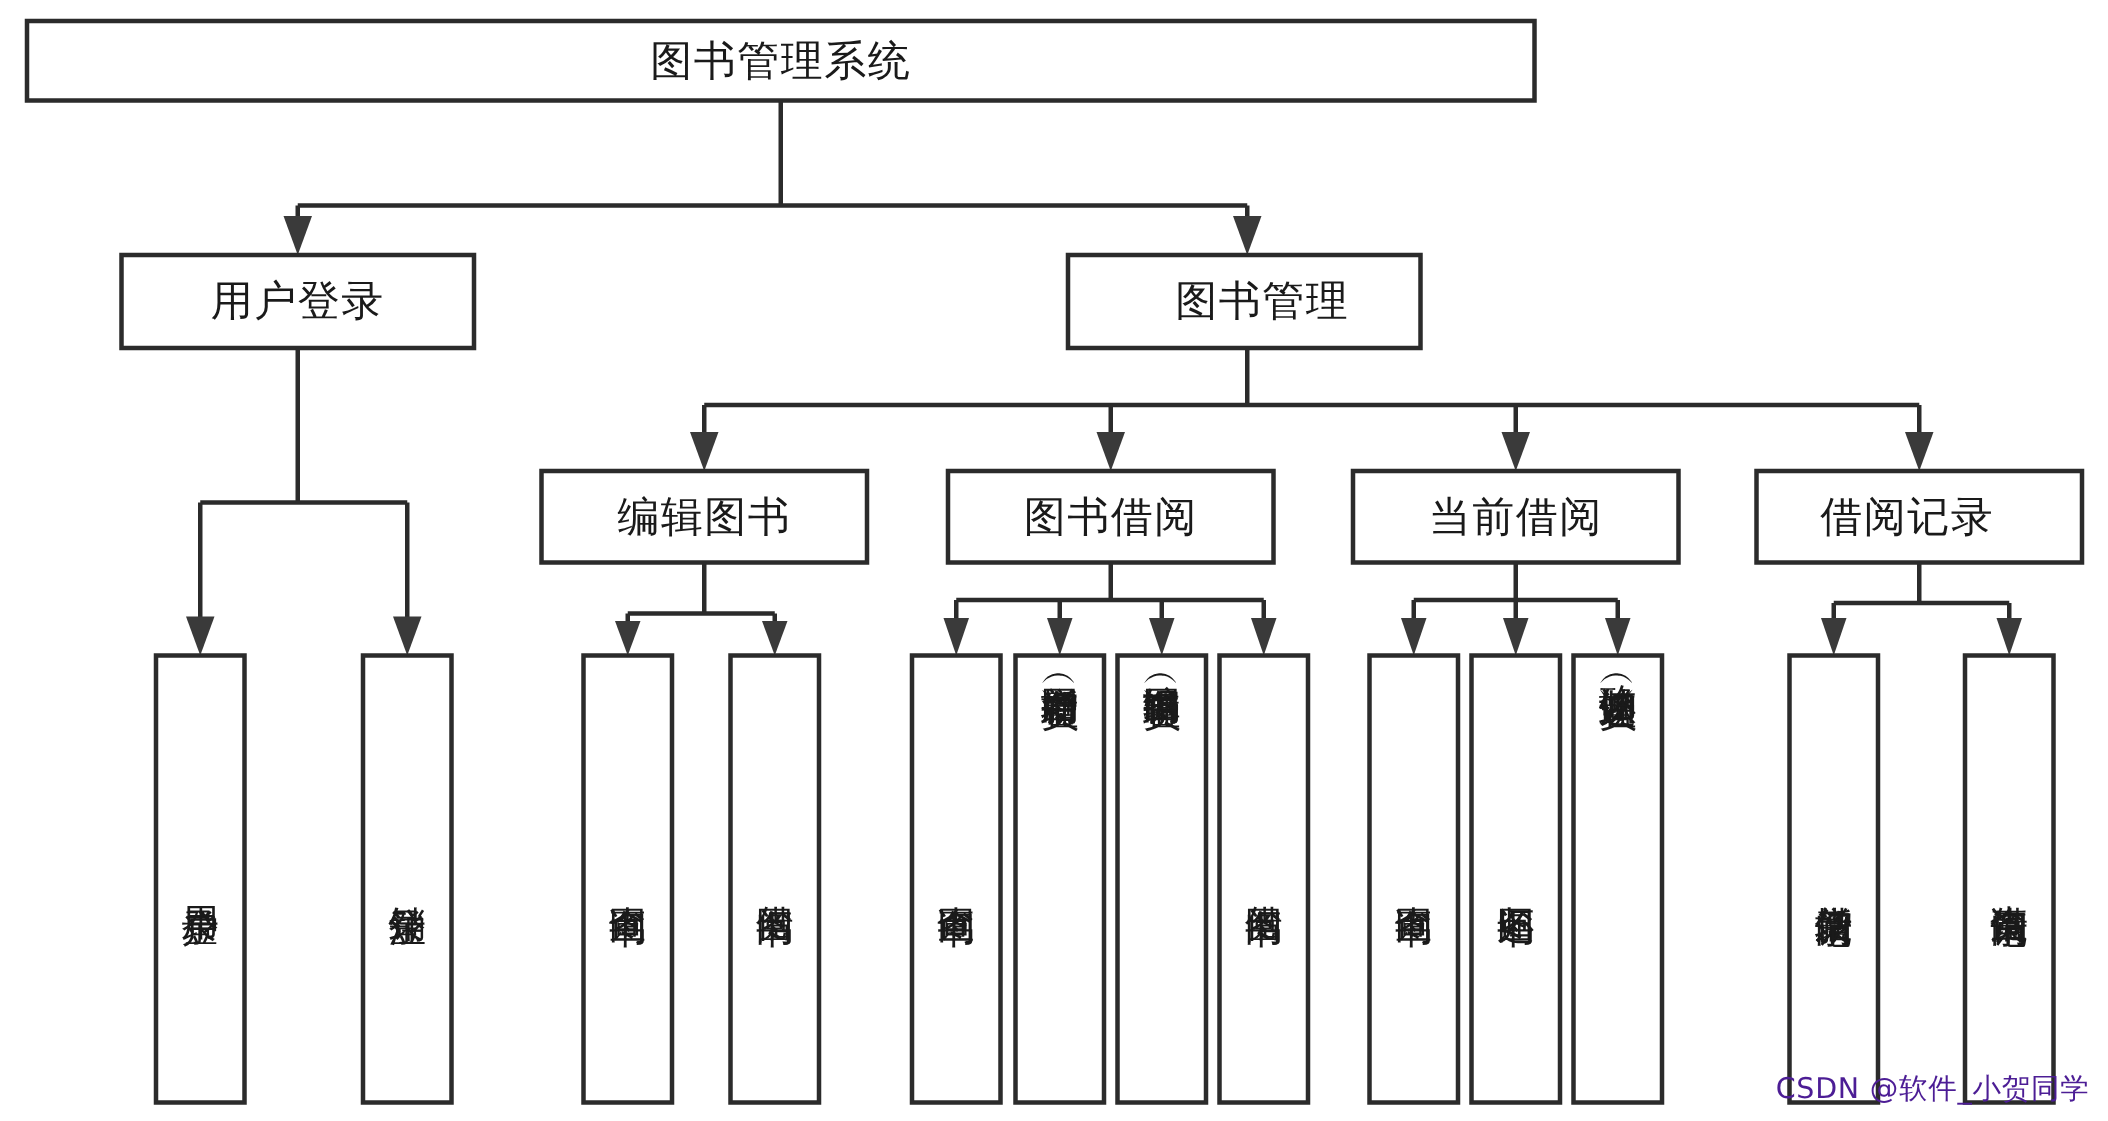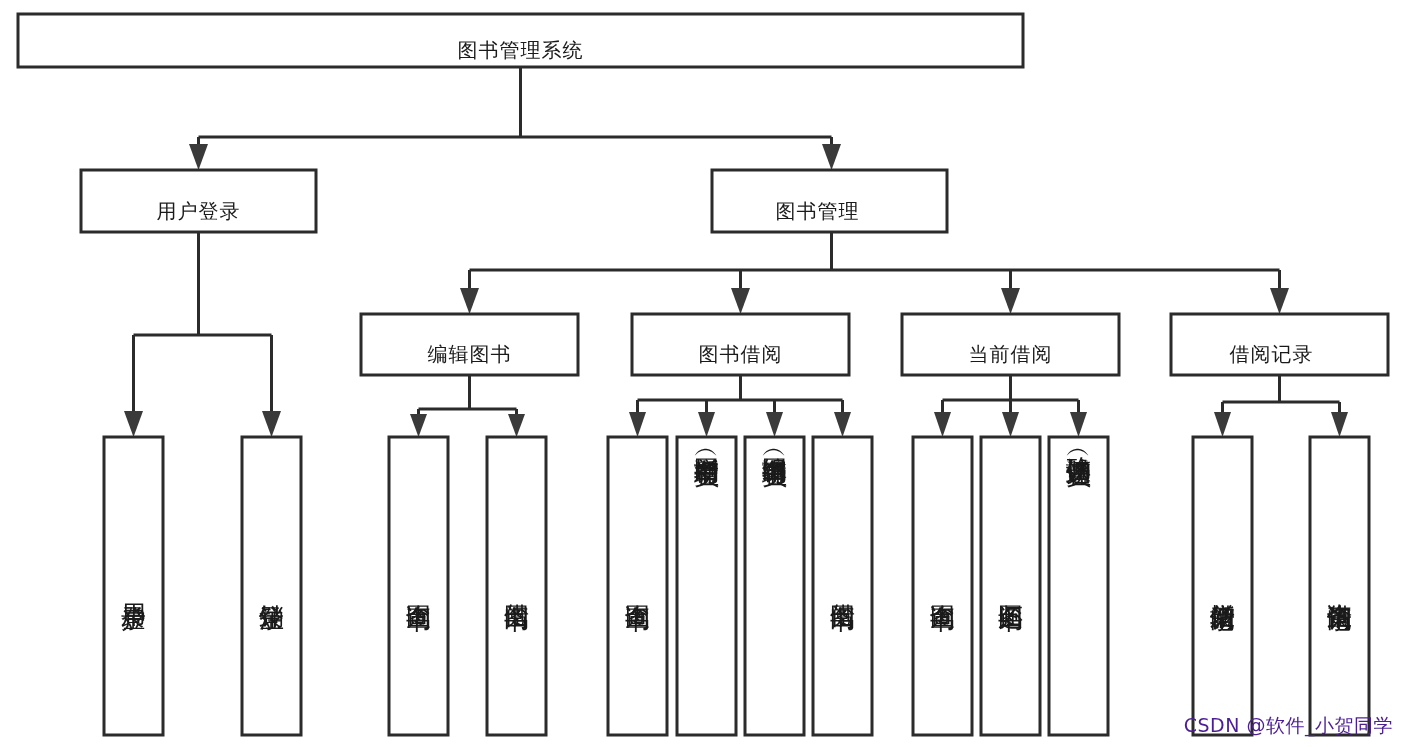--- a/index.html
+++ b/index.html
@@ -57,26 +57,25 @@
     color: #1a1a1a;
     letter-spacing: 1px;
     white-space: nowrap;
   }
   .hbox-label {
     position: absolute;
     display: flex;
     align-items: center;
     justify-content: center;
     font-family: "DejaVu Sans", "Liberation Sans", sans-serif;
-    font-size: 20px;
+    font-size: 28px;
     color: #1a1a1a;
     letter-spacing: 1px;
     pointer-events: none;
     white-space: nowrap;
-    margin-top: 10px;
   }
   .watermark {
     position: absolute;
     right: 12px;
     bottom: 8px;
     font-family: "DejaVu Sans", "Liberation Sans", sans-serif;
     font-size: 19px;
     color: #4c1d95;
     letter-spacing: 0.5px;
     white-space: nowrap;
@@ -181,21 +180,21 @@
     <rect class="node-box" x="1049" y="437" width="59" height="298"></rect>
 
     <rect class="node-box" x="1193" y="437" width="59" height="298"></rect>
     <rect class="node-box" x="1310" y="437" width="59" height="298"></rect>
 
   </svg>
 
   <div class="hbox-label" style="left:18px; top:14px; width:1005px; height:53px;">图书管理系统</div>
 
   <div class="hbox-label" style="left:81px; top:170px; width:235px; height:62px;">用户登录</div>
-  <div class="hbox-label" style="left:712px; top:170px; width:211px; height:62px;">图书管理</div>
+  <div class="hbox-label" style="left:736px; top:170px; width:211px; height:62px;">图书管理</div>
 
   <div class="hbox-label" style="left:361px; top:314px; width:217px; height:61px;">编辑图书</div>
   <div class="hbox-label" style="left:902px; top:314px; width:217px; height:61px;">当前借阅</div>
   <div class="hbox-label" style="left:632px; top:314px; width:217px; height:61px;">图书借阅</div>
   <div class="hbox-label" style="left:1171px; top:314px; width:201px; height:61px;">借阅记录</div>
 
   <div class="leaf-label-wrap" style="left:104px; top:437px; width:59px; height:298px;">
     <span class="leaf-label-text">用户登录</span>
   </div>
   <div class="leaf-label-wrap" style="left:242px; top:437px; width:59px; height:298px;">

